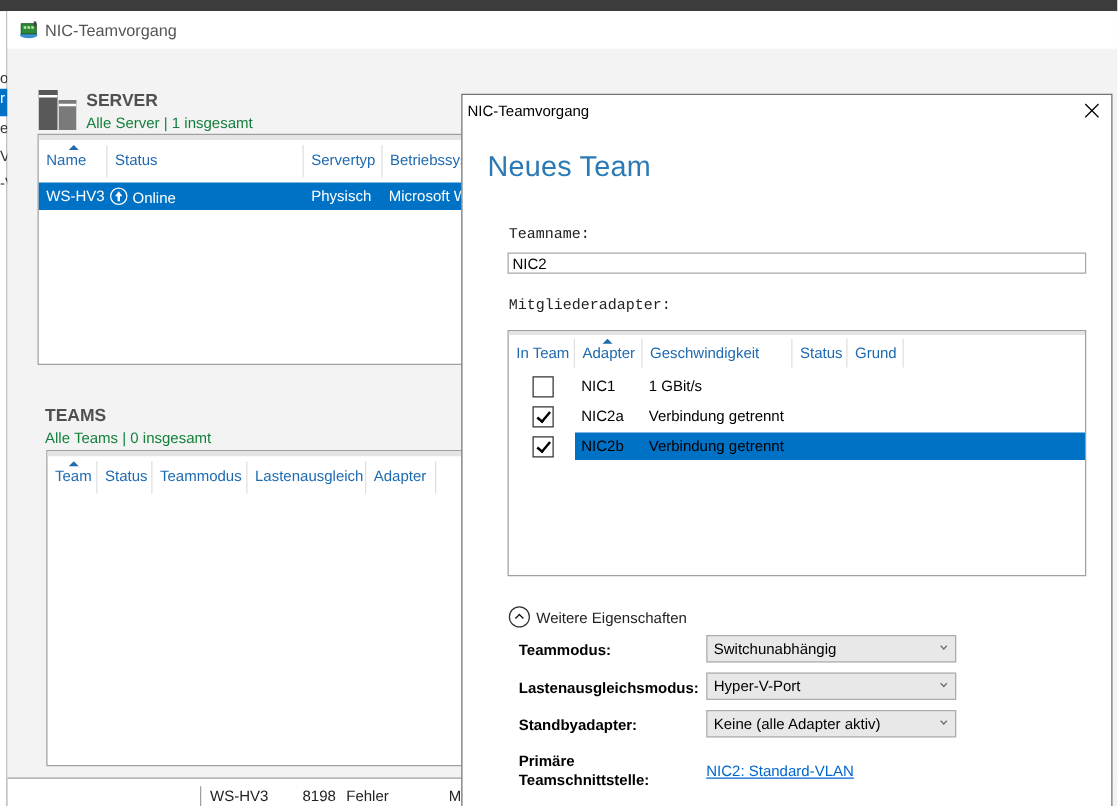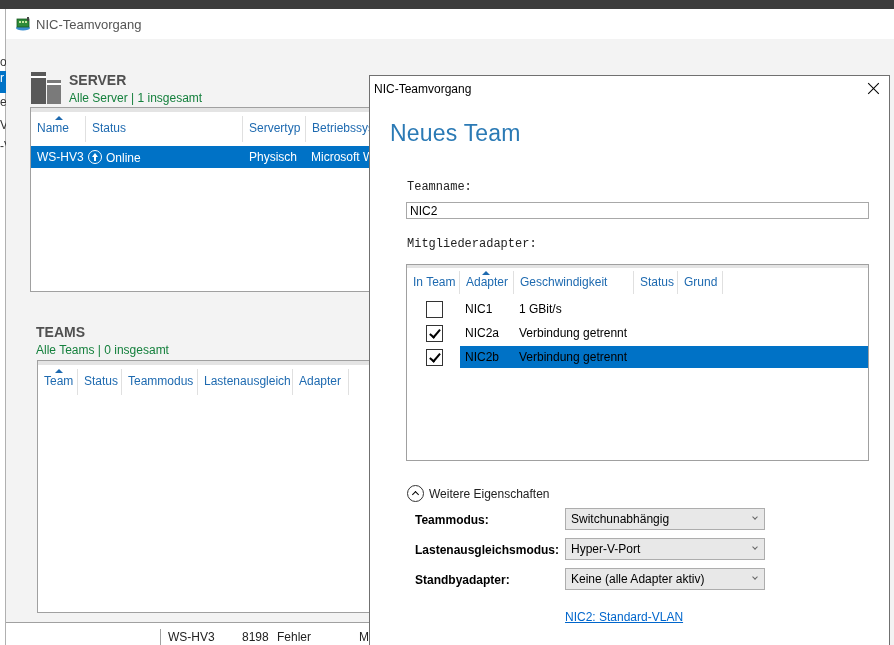--- a/index.html
+++ b/index.html
@@ -229,14 +229,18 @@
     <span>Hyper-V-Port</span>
     <span class="chev"></span>
   </div>
 
   <div class="prop-lbl" style="top:497px;">Standbyadapter:</div>
   <div class="combo" style="top:492px;">
     <span>Keine (alle Adapter aktiv)</span>
     <span class="chev"></span>
   </div>
 
+  <div class="prop-lbl" style="top:526px; line-height:15px;">
+    <div>Primäre</div>
+    <div>Teamschnittstelle:</div>
+  </div>
   <a class="link">NIC2: Standard-VLAN</a>
 </div>
 
 </body></html>

